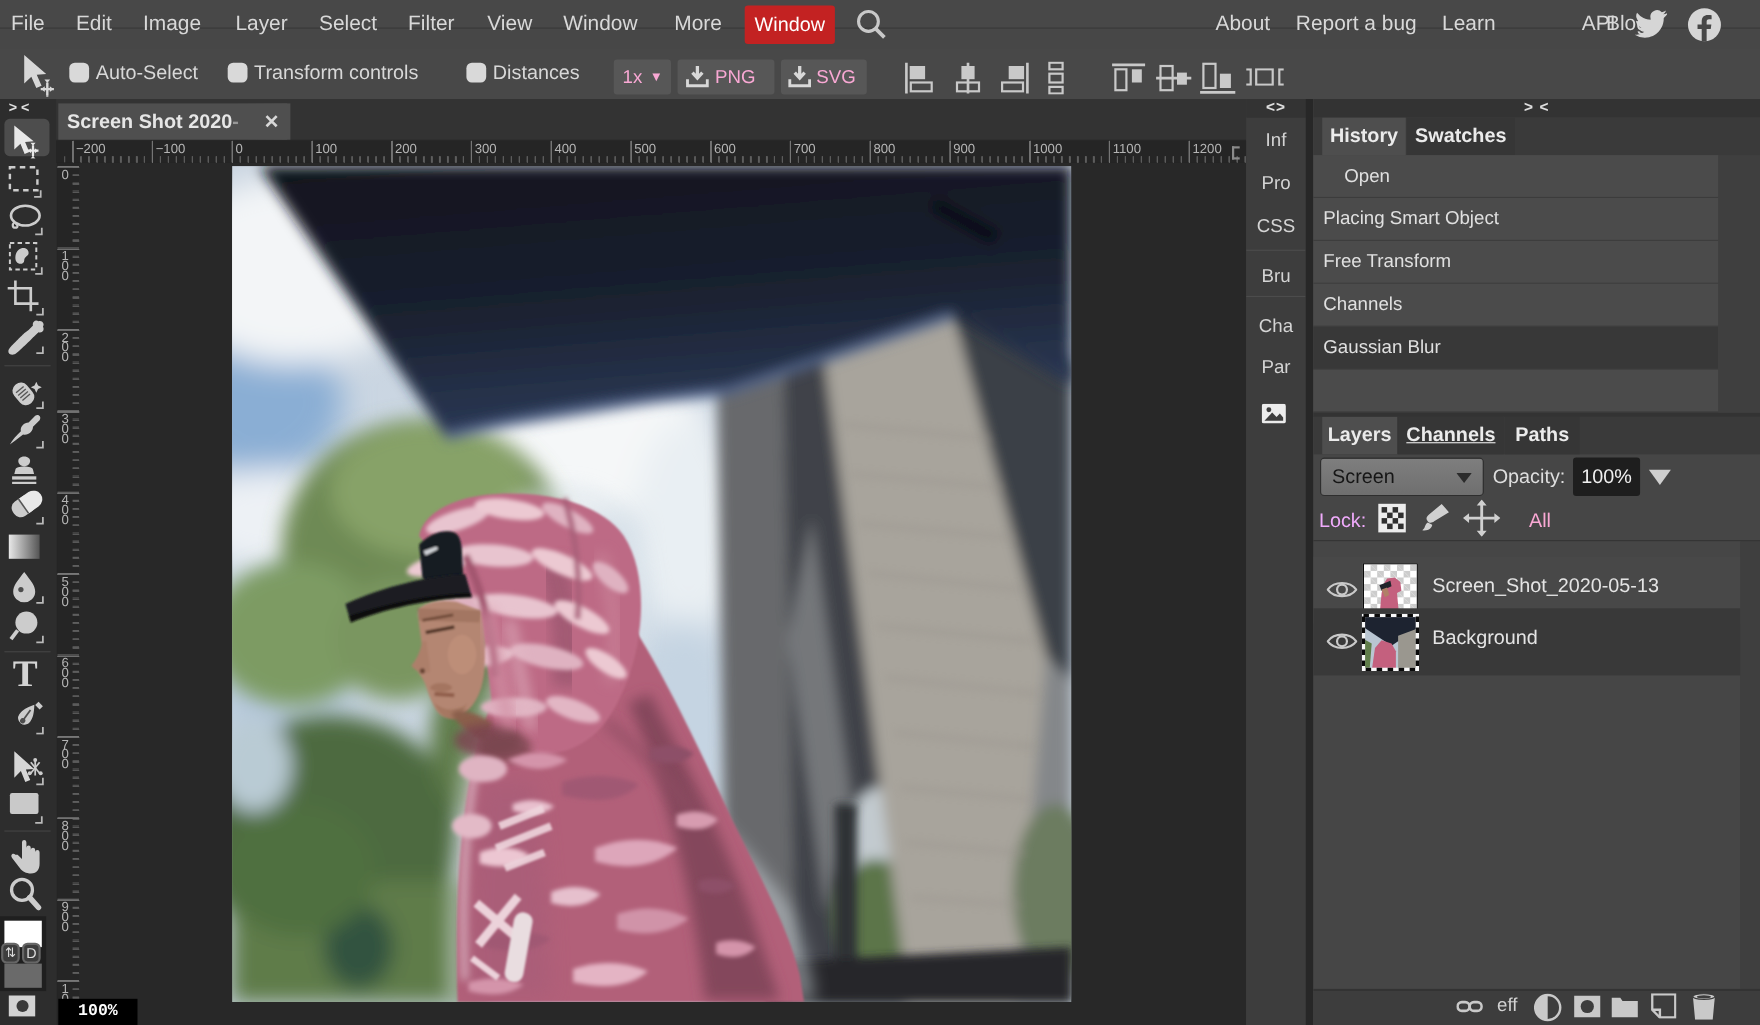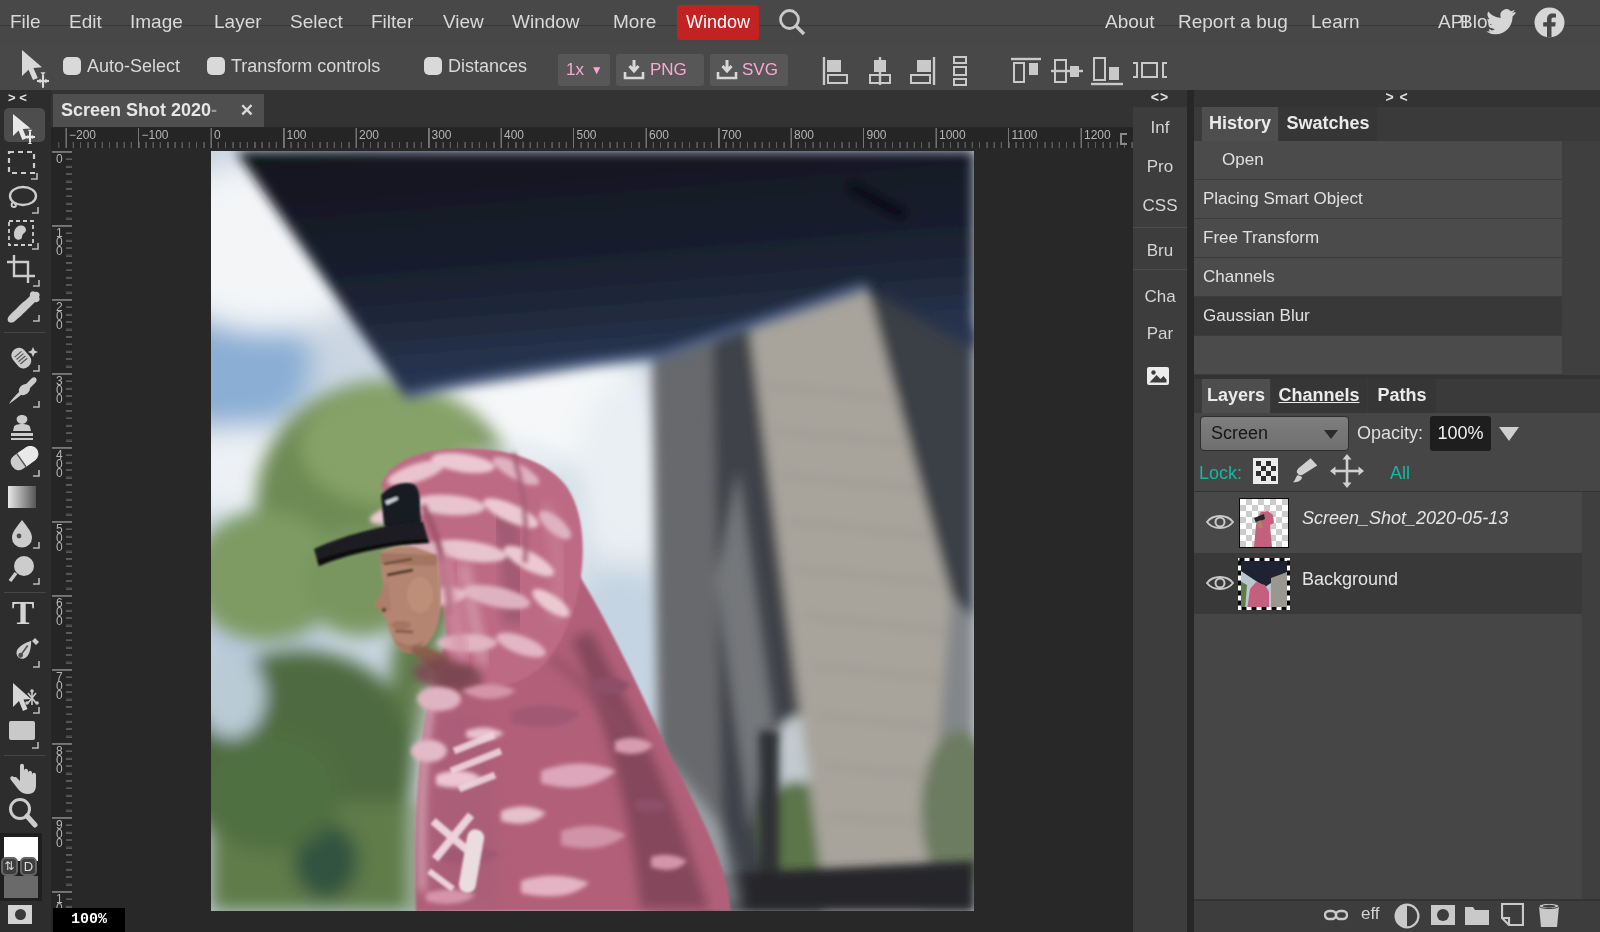--- a/index.html
+++ b/index.html
@@ -863,21 +863,21 @@
     color:#161616;font-size:18px;line-height:33px;">
     <span style="margin-left:10px;">Screen</span>
     <svg class="abs" style="right:10px;top:13px;" width="14" height="9" viewBox="0 0 14 9">
           <path d="M0 0 L14 0 L7 9 Z" fill="#2b2b2b"></path>
         </svg>
   </div>
   <div style="position:absolute;top:326px;left:163px;height:35px;line-height:35px;color:#dedede;font-size:18px;">Opacity:</div>
   <div style="position:absolute;top:326px;left:236px;width:61px;height:35px;background:#1e1e1e;border-radius:3px;color:#f0f0f0;font-size:18px;line-height:34px;text-align:center;">100%</div>
   <div style="position:absolute;top:337px;left:305px;width:0;height:0;border-left:10px solid transparent;border-right:10px solid transparent;border-top:14px solid #cfcfcf;"></div>
 
-  <div style="position:absolute;top:366px;left:5px;height:34px;line-height:34px;color:#14b8a6;font-size:18px;">Lock:</div>
+  <div style="position:absolute;top:366px;left:5px;height:34px;line-height:34px;color:#f0abfc;font-size:18px;">Lock:</div>
   <svg class="abs" style="left:1253px;top:462px;margin:0;" width="0" height="0"></svg>
   <div style="position:absolute;top:368px;left:59px;width:25px;height:26px;background:#ececec;">
     <svg width="25" height="26" viewBox="0 0 25 26">
       <g fill="#2e2e2e">
         <rect x="3" y="3" width="5" height="5"></rect>
             <rect x="13" y="3" width="5" height="5"></rect>
         <rect x="8" y="8" width="5" height="5"></rect>
             <rect x="18" y="8" width="5" height="5"></rect>
         <rect x="3" y="13" width="5" height="5"></rect>
             <rect x="13" y="13" width="5" height="5"></rect>
@@ -890,24 +890,24 @@
     <path d="M20 4 L27 11 L14 20 C12 22 9 22 8 20 C6 18 7 16 9 14 Z" fill="#d0d0d0" transform="rotate(3 16 16)"></path>
     <path d="M8 21 C5 23 6 26 3 28 C8 29 12 26 12 23 Z" fill="#d0d0d0"></path>
   </svg>
   <svg class="abs" style="left:136px;top:364px;" width="34" height="34" viewBox="0 0 34 34">
     <g stroke="#d0d0d0" stroke-width="2.6">
           <line x1="17" y1="5" x2="17" y2="29"></line>
           <line x1="5" y1="17" x2="29" y2="17"></line>
         </g>
     <path d="M17 0 l-4.5 5.5 h9 Z M17 34 l-4.5-5.5 h9 Z M0 17 l5.5-4.5 v9 Z M34 17 l-5.5-4.5 v9 Z" fill="#d0d0d0"></path>
   </svg>
-  <div style="position:absolute;top:366px;left:196px;height:34px;line-height:34px;color:#14b8a6;font-size:18px;">All</div>
+  <div style="position:absolute;top:366px;left:196px;height:34px;line-height:34px;color:#f9a8d4;font-size:18px;">All</div>
   <div style="position:absolute;top:401px;left:0;width:406px;height:1px;background:#333;"></div>
 
-  <div class="lrow" style="top:402px;font-style:italic;">
+  <div class="lrow" style="top:416px;">
     <svg class="abs" style="left:12px;top:20px;" width="28" height="20" viewBox="0 0 28 20">
       <path d="M1 10 C7 2 21 2 27 10 C21 18 7 18 1 10 Z" fill="none" stroke="#c9c9c9" stroke-width="2"></path>
       <circle cx="14" cy="10" r="4.5" fill="none" stroke="#c9c9c9" stroke-width="2"></circle>
     </svg>
     <div style="position:absolute;left:45px;top:6px;width:50px;height:50px;background:#fff;border:1px solid #0a0a0a;
       background-image:linear-gradient(45deg,#ccc 25%,transparent 25%,transparent 75%,#ccc 75%),linear-gradient(45deg,#ccc 25%,transparent 25%,transparent 75%,#ccc 75%);
       background-size:12px 12px;background-position:0 0,6px 6px;">
       <svg width="48" height="48" viewBox="0 0 48 48">
         <path d="M18 18 L21 13 L28 12 L33 16 L34 24 L30 26 L32 48 L14 48 L16 26 Z" fill="#c4607e"></path>
         <path d="M14 19 L24 15 L25 20 L16 24 Z" fill="#22252b"></path>

